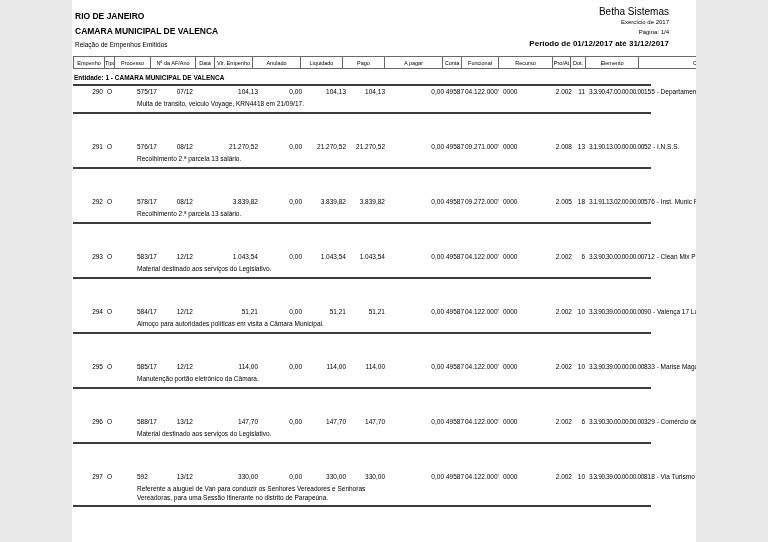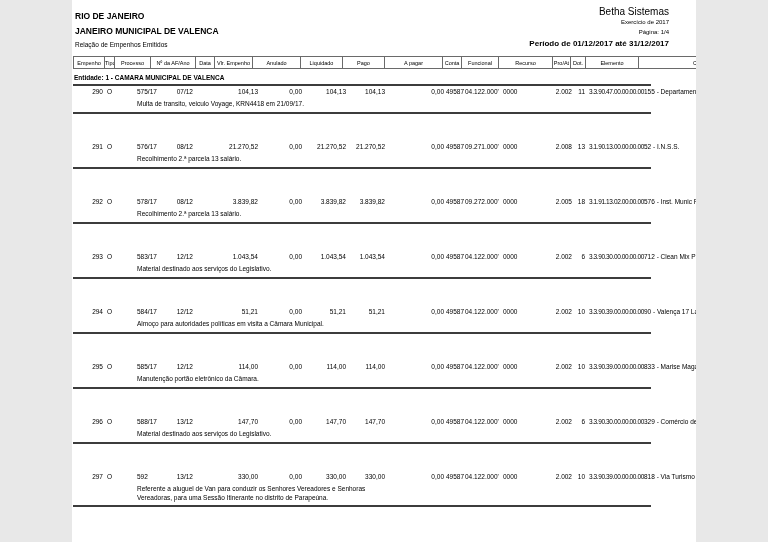--- a/index.html
+++ b/index.html
@@ -51,21 +51,21 @@
   .desc { margin:12px 0 0 64px; width:420px; font-size:6.5px; line-height:8.5px; white-space:pre-line; }
   .sep  { margin-top:3px; width:578px; height:2px; background:#3c3c3c; }
 </style>
 </head>
 <body>
 
 <div class="page">
 
   <div class="hdr-left">
     <div class="t1">RIO DE JANEIRO</div>
-    <div class="t1">JANEIRO MUNICIPAL DE VALENCA</div>
+    <div class="t1">CAMARA MUNICIPAL DE VALENCA</div>
     <div class="t2">Relação de Empenhos Emitidos</div>
   </div>
 
   <div class="hdr-right">
     <div class="r1">Betha Sistemas</div>
     <div class="r2">Exercício de 2017</div>
     <div class="r2">Página: 1/4</div>
     <div class="r3">Período de 01/12/2017 até 31/12/2017</div>
   </div>
 

